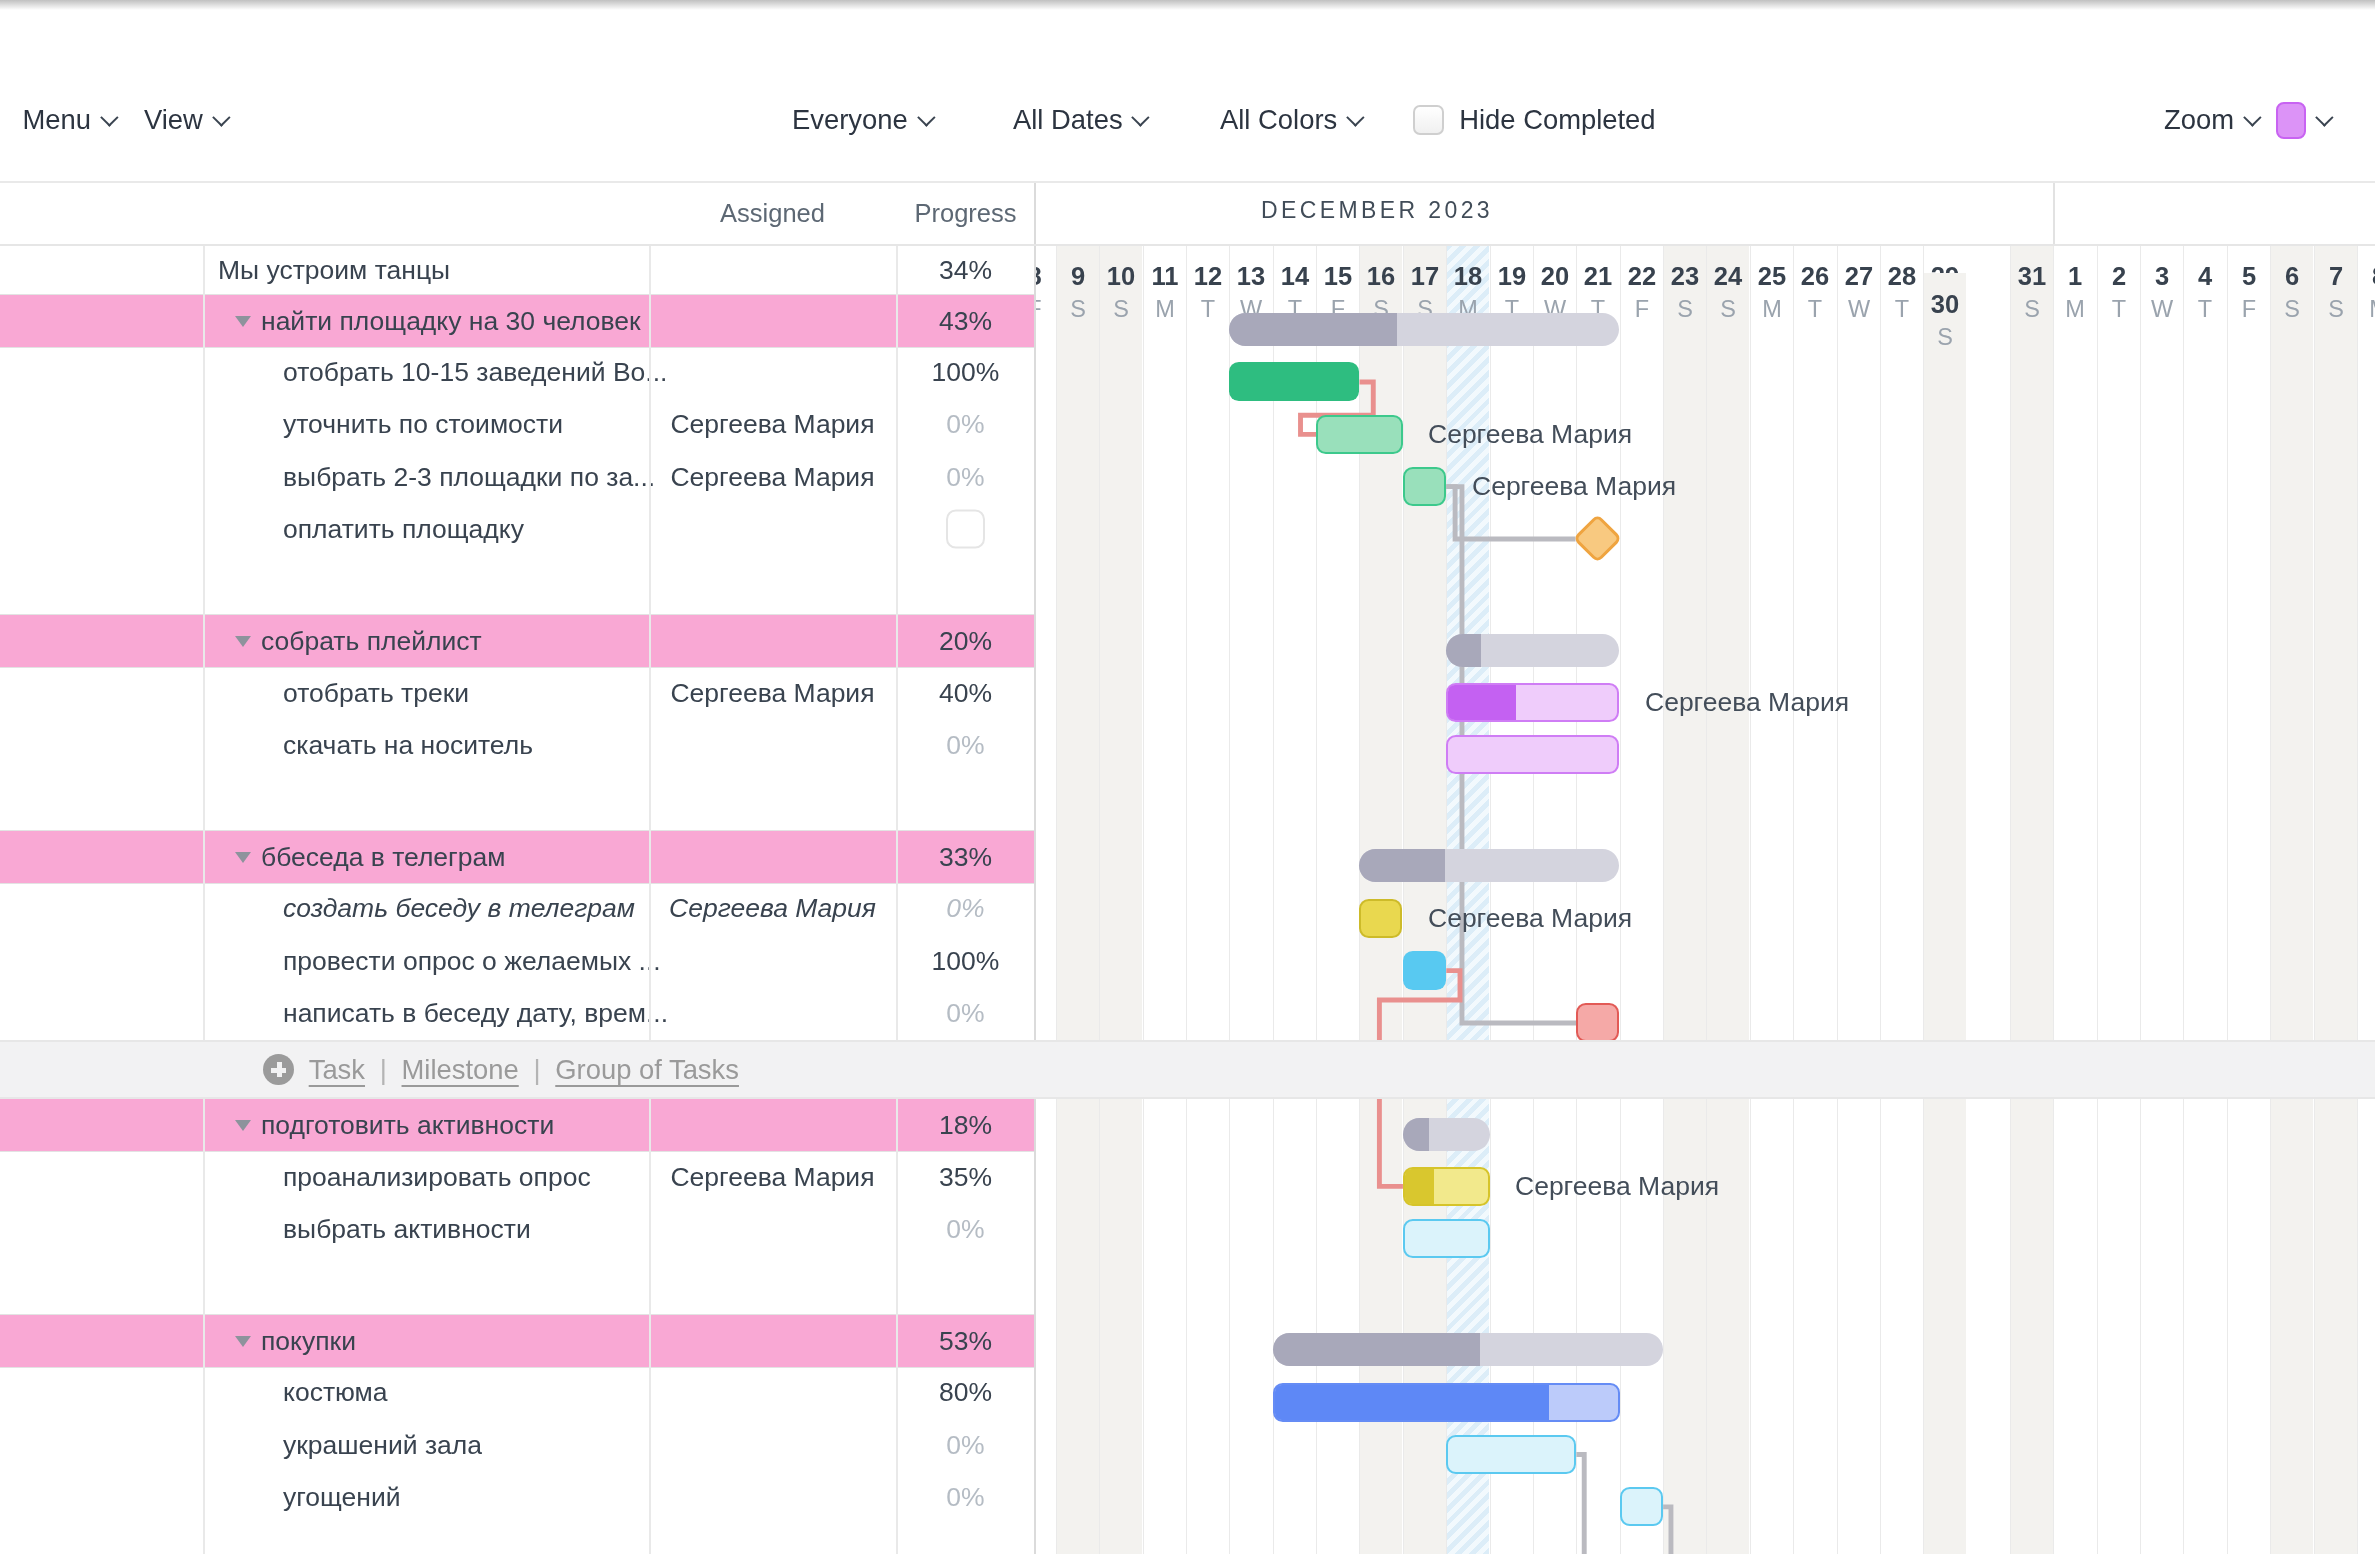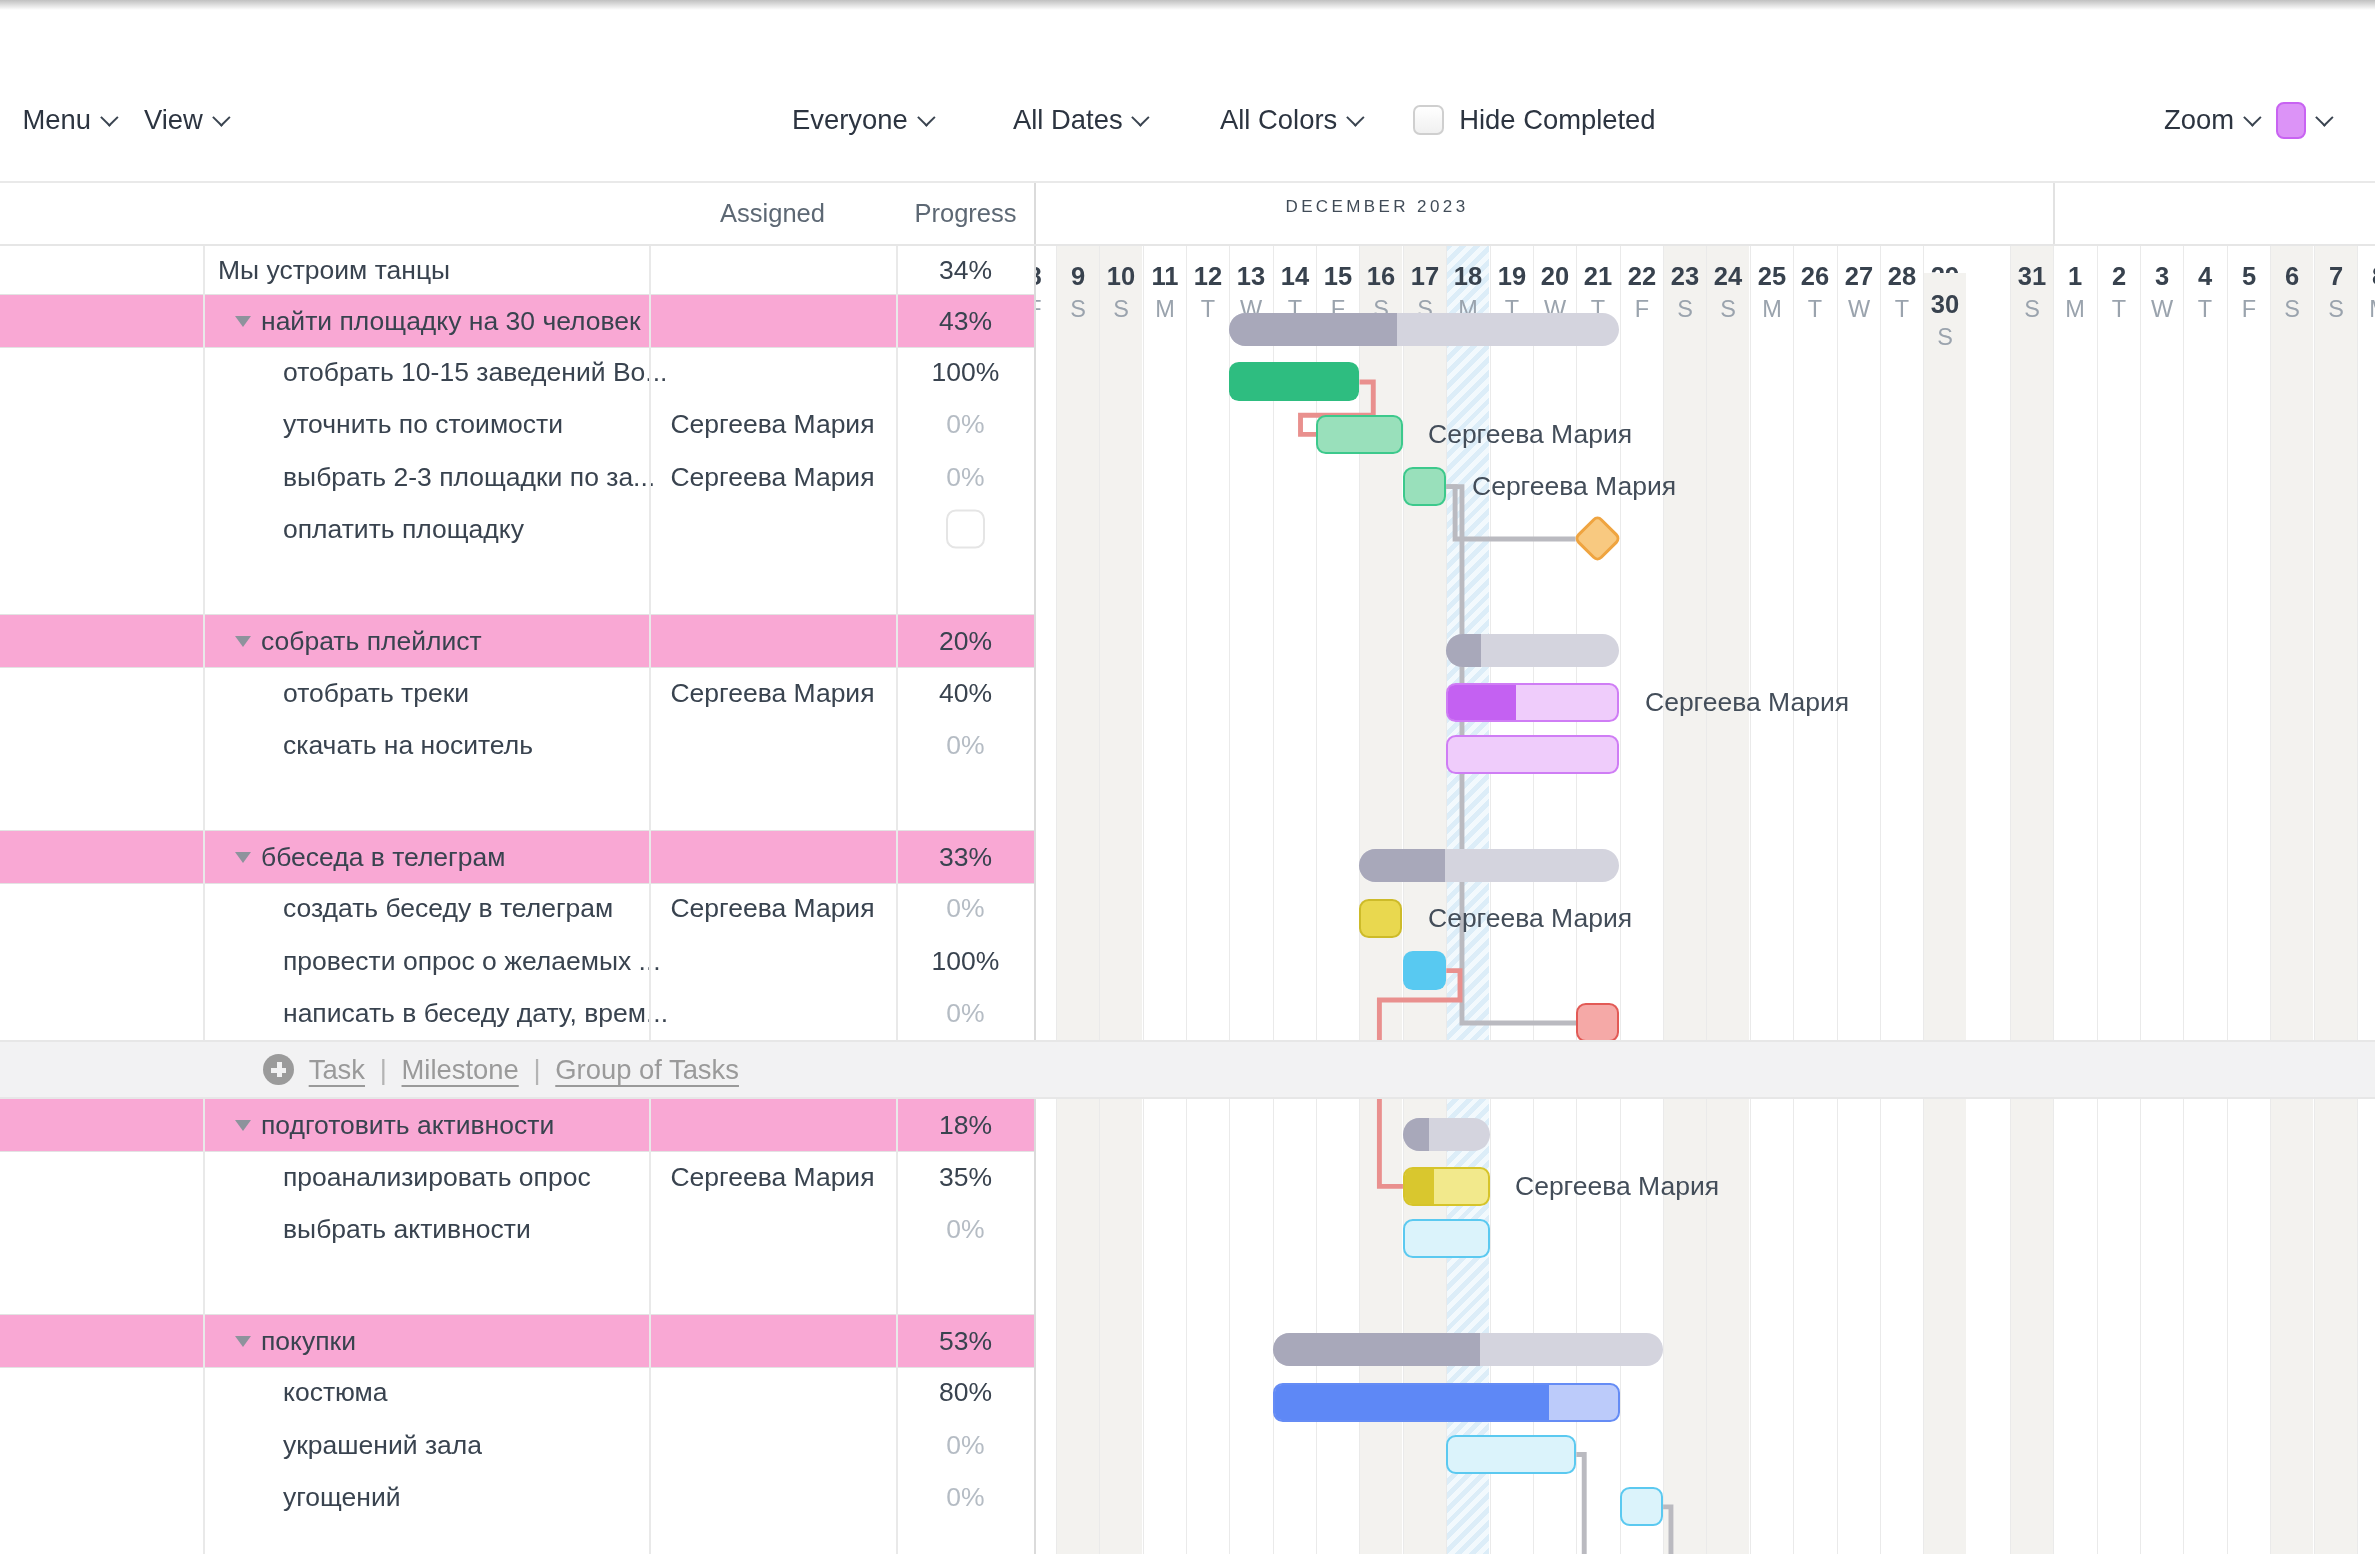--- a/index.html
+++ b/index.html
@@ -39,21 +39,21 @@
   .lrow.band{background:#f9a8d4;border-top:1px solid #e3e3e3;border-bottom:1px solid #e3e3e3;}
   .lrow.project{border-bottom:1px solid #e8e8e8;}
   .tname{position:absolute;top:50%;transform:translateY(-50%);font-size:26.5px;color:#39434f;white-space:nowrap;cursor:pointer;}
   .tri{position:absolute;top:50%;margin-top:-4.9px;width:0;height:0;border-left:8.8px solid transparent;border-right:8.8px solid transparent;border-top:11.8px solid #8d939c;}
   .acell{position:absolute;left:649px;width:247px;top:50%;transform:translateY(-50%);text-align:center;font-size:26.5px;color:#39434f;white-space:nowrap;}
   .pcell{position:absolute;left:896px;width:139px;top:50%;transform:translateY(-50%);text-align:center;font-size:26.5px;font-weight:500;color:#39434f;}
   .pcell.zero{color:#b5bcc4;font-weight:400;}
   .ms-check{display:inline-block;width:35px;height:35px;border:2px solid #e5e5e5;border-radius:9.8px;background:#fff;vertical-align:middle;cursor:pointer;}
   
   #month-row{position:absolute;left:0;top:0;width:1341px;height:64px;background:#fff;z-index:8;}
-  #month-label{position:absolute;left:146px;top:15.7px;width:392px;text-align:center;font-size:17px;letter-spacing:3.4px;color:#414c58;font-weight:500;}
+  #month-label{position:absolute;left:146px;top:15.7px;width:392px;text-align:center;font-size:23px;letter-spacing:3.4px;color:#414c58;font-weight:500;}
   #month-divider{position:absolute;left:1018px;top:0;width:2px;height:64px;background:#e2e2e2;}
   .daycol{position:absolute;top:64px;height:1309px;border-left:1px solid #eaeaea;box-sizing:border-box;}
   .daycol.we{background:#f3f2ef;}
   .daycol.today{background:repeating-linear-gradient(135deg,#dcedf8 0px,#dcedf8 4.9px,#f2f9fd 4.9px,#f2f9fd 9.8px);}
   .dnum{position:absolute;top:16.7px;left:0;width:100%;text-align:center;font-size:25.5px;font-weight:700;color:#38424e;}
   .ddow{position:absolute;top:51px;left:0;width:100%;text-align:center;font-size:23.5px;color:#9aa3ad;}
   #conn-svg{position:absolute;left:0;top:0;z-index:9;pointer-events:none;}
   .gbar{position:absolute;height:33px;border-radius:16.7px;z-index:10;cursor:pointer;}
   .gbar .gfill{position:absolute;left:0;top:0;bottom:0;border-radius:16.7px 0 0 16.7px;}
   .tbar{position:absolute;height:39px;border-radius:9.8px;box-sizing:border-box;z-index:10;cursor:pointer;}
@@ -154,21 +154,21 @@
         </div>
         <div class="lrow" style="top: 538px; height: 52px;">
           <span class="tname" style="left:283px">скачать на носитель</span>
           <span class="pcell zero">0%</span>
         </div>
         <div class="lrow band" style="top: 649px; height: 52px;">
           <span class="tri" style="left:235px"></span>
           <span class="tname" style="left:261px">ббеседа в телеграм</span>
           <span class="pcell">33%</span>
         </div>
-        <div class="lrow" style="top: 701px; height: 52px;">
+        <div class="lrow" style="top: 701px; height: 52px; font-style: italic;">
           <span class="tname" style="left:283px">создать беседу в телеграм</span>
           <span class="acell">Сергеева Мария</span>
           <span class="pcell zero">0%</span>
         </div>
         <div class="lrow" style="top: 754px; height: 52px;">
           <span class="tname" style="left:283px">провести опрос о желаемых ...</span>
           <span class="pcell">100%</span>
         </div>
         <div class="lrow" style="top: 806px; height: 52px;">
           <span class="tname" style="left:283px">написать в беседу дату, врем...</span>

